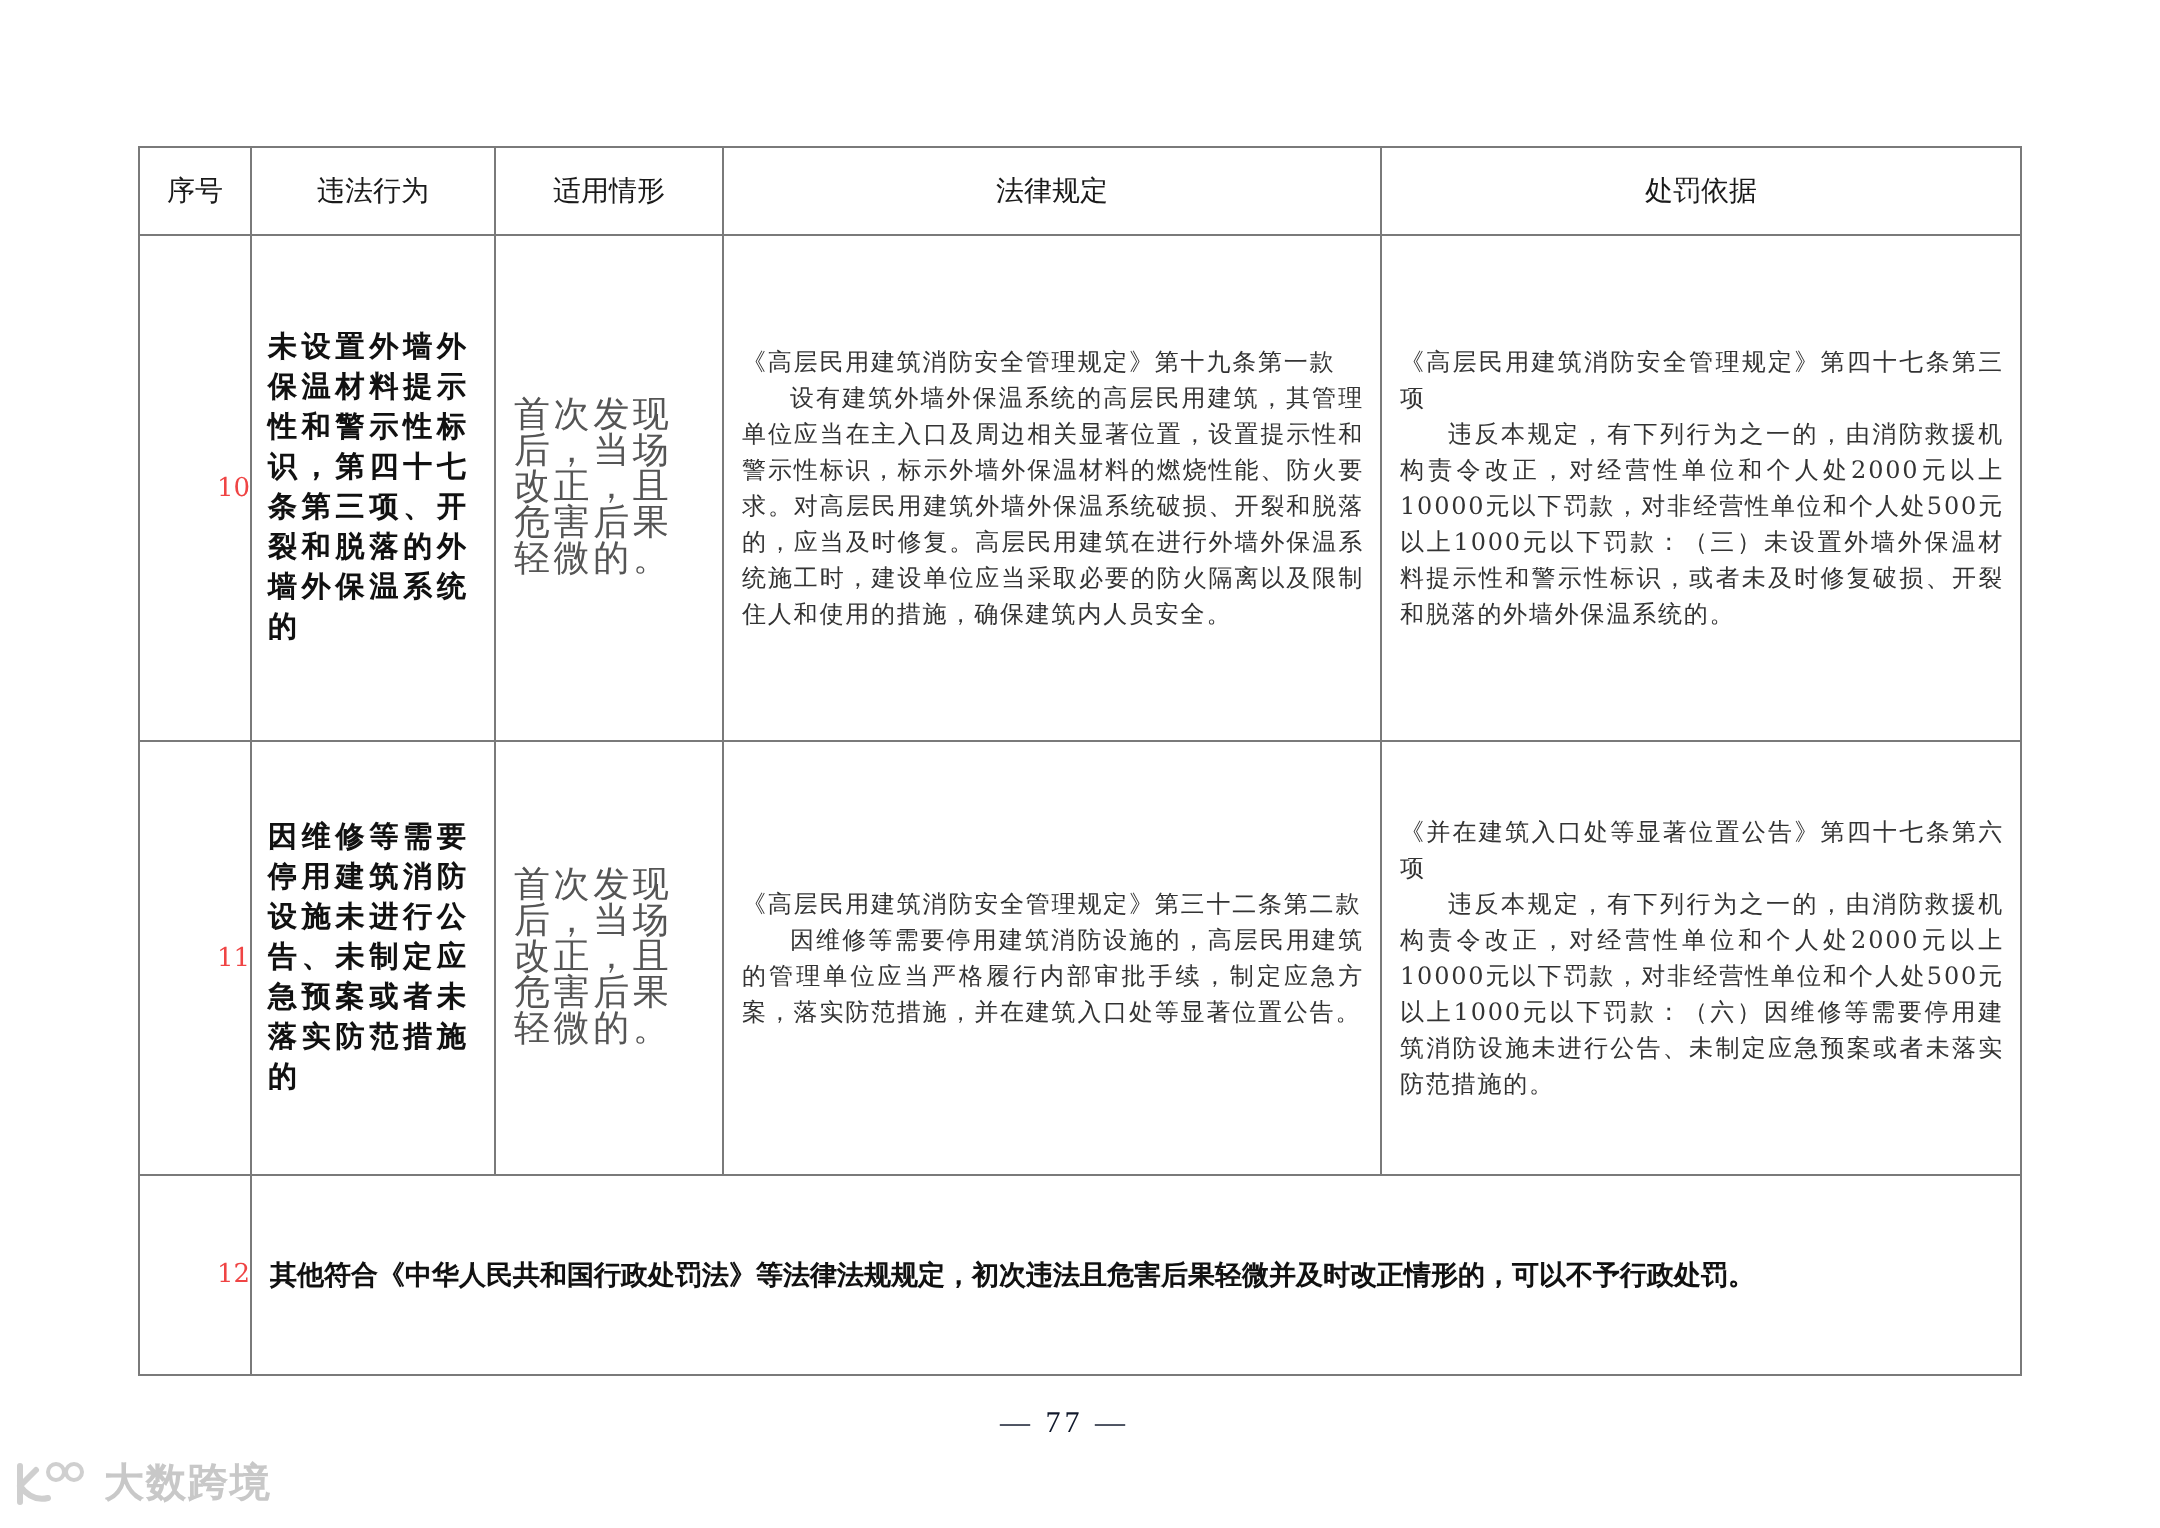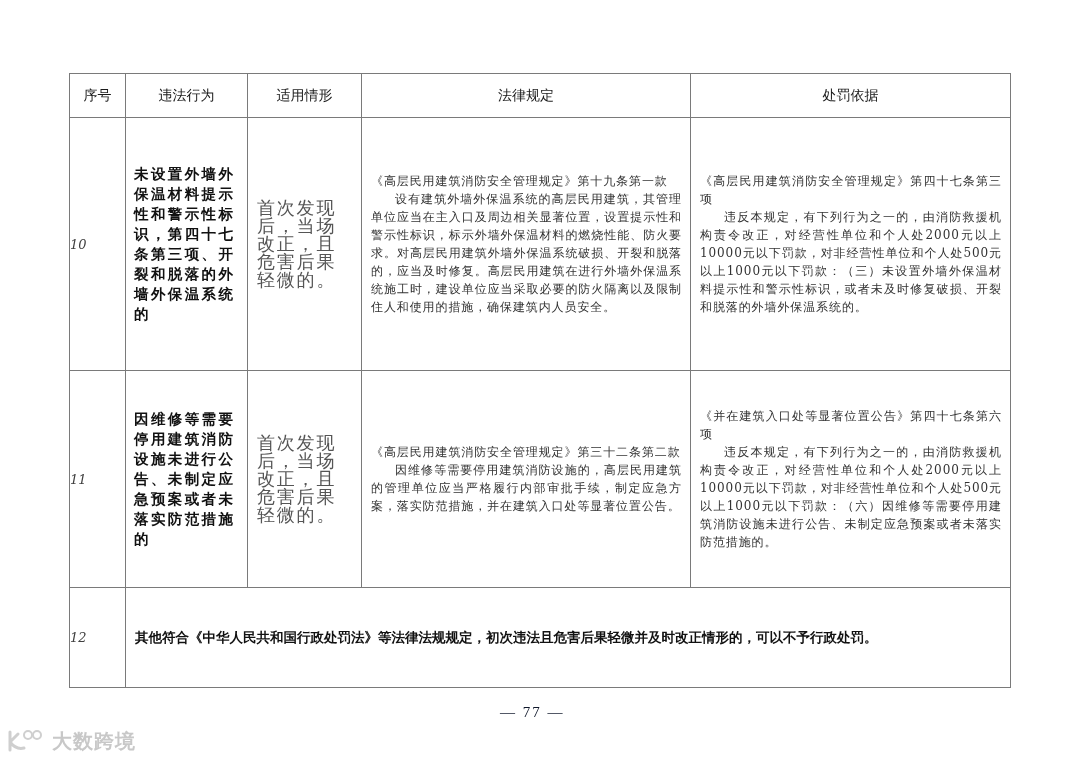--- a/index.html
+++ b/index.html
@@ -6,37 +6,37 @@
   body { width: 1080px; height: 764px; position: relative; overflow: hidden;
          font-family: "DejaVu Serif", "Liberation Serif", serif; color: #222; }
   .page { position: absolute; left: 0; top: 0; width: 1080px; height: 764px; background: #fff; }
   table.law { position: absolute; left: 69px; top: 73px; width: 941px; border-collapse: collapse;
               table-layout: fixed; }
   table.law td, table.law th { border: 1.5px solid #7a7a7a; padding: 0; vertical-align: middle; }
   table.law th { height: 43px; font-family: "DejaVu Sans", "Liberation Sans", sans-serif;
                  font-weight: normal; font-size: 14px; color: #1a1a1a; text-align: center; }
   col.c-no { width: 56px; } col.c-act { width: 122px; } col.c-sit { width: 114px; }
   col.c-law { width: 329px; } col.c-pen { width: 320px; }
-  .no { text-align: left; font-size: 13px; color: #404040; font-style: italic; }
+  .no { text-align: right; font-size: 13px; color: #ef4444; }
   .act { font-family: "DejaVu Sans", "Liberation Sans", sans-serif; font-weight: bold;
          font-size: 14.5px; line-height: 20px; letter-spacing: 2.4px; padding: 0 6px 0 8px !important; color: #111; }
   .sit { font-size: 18px; line-height: 18px; letter-spacing: 1.8px; color: #555;
          padding: 0 6px 0 9px !important; }
   .law-text, .pen-text { font-size: 12px; line-height: 18px; letter-spacing: 0.9px; color: #333;
          padding: 0 8px 0 9px !important; text-align: justify; }
   .ref { display: block; }
   .body-p { display: block; text-indent: 2em; }
   tr.r10 td { height: 252px; }
   tr.r11 td { height: 216px; }
   tr.r12 td { height: 99px; }
   .note { font-family: "DejaVu Sans", "Liberation Sans", sans-serif; font-weight: bold;
           font-size: 13.5px; color: #111; padding-left: 9px !important; }
   .footer-page { position: absolute; left: 500px; top: 704px; font-size: 15px; color: #0f172a;
                  font-family: "Liberation Serif", serif; letter-spacing: 2px; }
-  .watermark { position: absolute; left: 6px; top: 728px; display: flex; align-items: flex-start;
+  .watermark { position: absolute; left: 6px; top: 728px; display: flex; align-items: flex-end;
                color: #c8c8c8; font-family: "DejaVu Sans", sans-serif; font-size: 20px; font-weight: bold;
                letter-spacing: 1px; }
   .wm-logo { width: 40px; height: 26px; margin-right: 6px; }
 </style>
 </head>
 <body>
 
 <div class="page">
   <table class="law">
     <colgroup>

